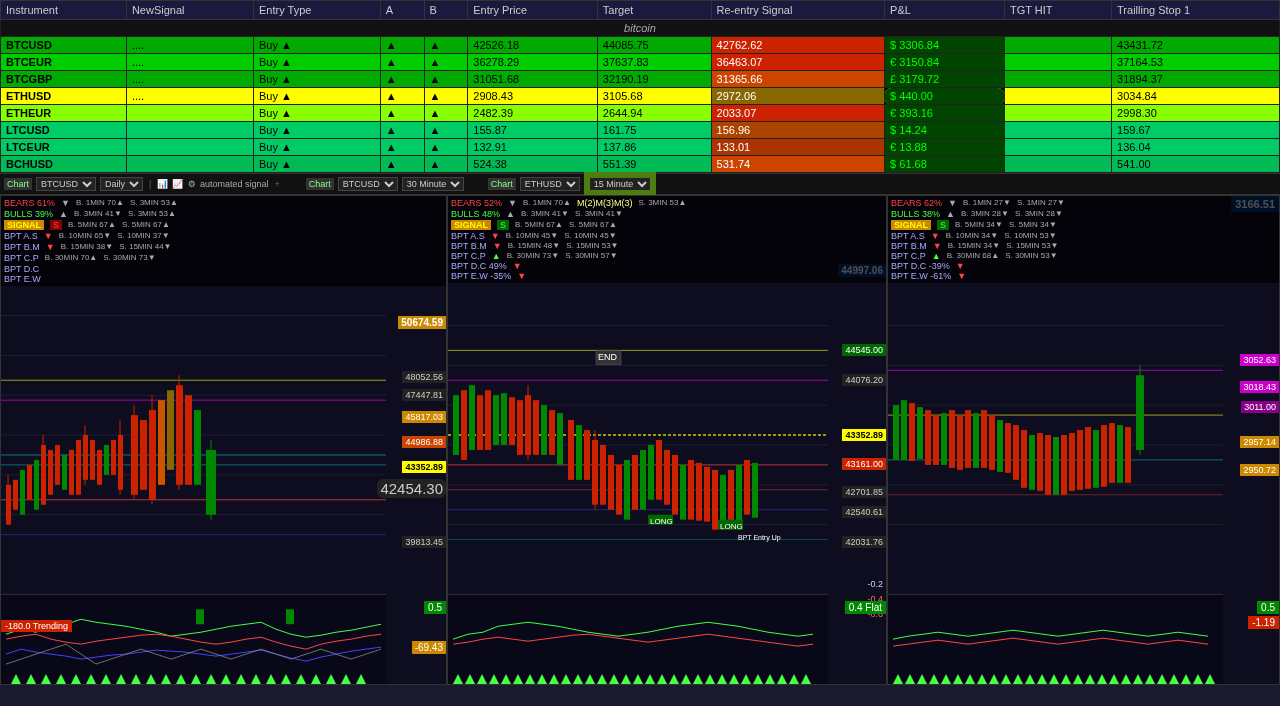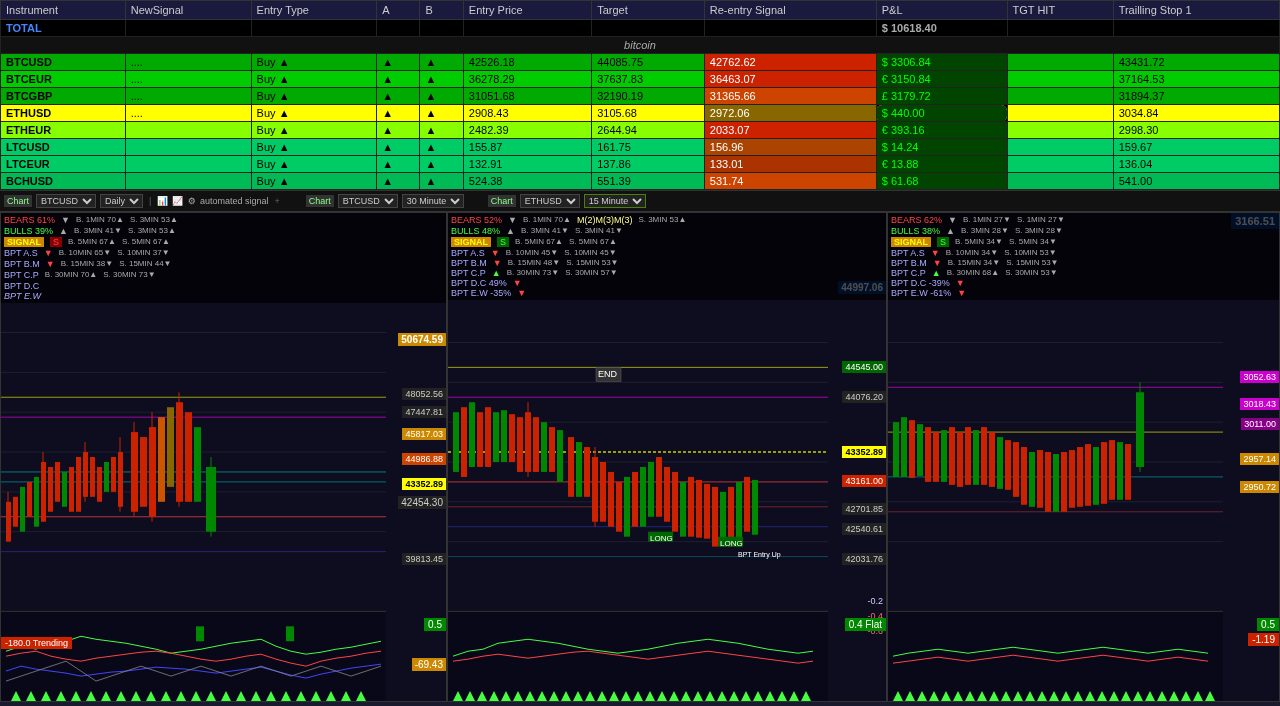--- a/index.html
+++ b/index.html
@@ -46,33 +46,20 @@
         <th>Entry Price</th>
         <th>Target</th>
         <th>Re-entry Signal</th>
         <th>P&amp;L</th>
         <th>TGT HIT</th>
         <th>Trailling Stop 1</th>
       </tr>
     </thead>
     <tbody>
 
-      <tr class="row-total">
-        <td style="color:#4488ff;font-weight:bold;">TOTAL</td>
-        <td></td>
-        <td></td>
-        <td></td>
-        <td></td>
-        <td></td>
-        <td></td>
-        <td></td>
-        <td class="total-pnl">$ 10618.40</td>
-        <td></td>
-        <td></td>
-      </tr>
 
       <tr>
         <td colspan="11" style="text-align:center;background:#111;color:#aaa;font-style:italic;">bitcoin</td>
       </tr>
 
       <tr class="row-btcusd">
         <td style="font-weight:bold;color:#000;">BTCUSD</td>
         <td style="color:#000;">....</td>
         <td style="color:#000;">Buy <span style="color:#000;">▲</span></td>
         <td style="color:#000;">▲</td>
@@ -200,21 +187,21 @@
     <option>BTCUSD</option>
   </select>
   <select style="background:#222;border:1px solid #444;color:#ccc;font-size:9px;">
     <option>30 Minute</option>
   </select>
 
   <span style="background:#333;color:#88ff88;font-size:9px;padding:1px 3px;cursor:pointer;margin-left:20px;">Chart</span>
   <select style="background:#222;border:1px solid #444;color:#ccc;font-size:9px;">
     <option>ETHUSD</option>
   </select>
-  <select style="background:#222;border:1px solid #4d7c0f;color:#ccc;font-size:9px;">
+  <select style="background:#222;border:6px solid #4d7c0f;color:#ccc;font-size:9px;">
     <option>15 Minute</option>
   </select>
 </div>
 
 <div id="charts-section">
 
   <div class="chart-panel chart-panel-left">
     <div style="position:relative;height:100%;background:#0d0d1f;">
 
       <div style="position:absolute;top:0;left:0;right:0;z-index:10;background:rgba(0,0,0,0.7);padding:2px 3px;">
@@ -247,21 +234,21 @@
           <span style="color:#ff4444;">▼</span>
           <span style="color:#aaa;font-size:8px;">B. 15MIN 38▼</span>
           <span style="color:#aaa;font-size:8px;">S. 15MIN 44▼</span>
         </div>
         <div style="display:flex;gap:6px;font-size:9px;margin-bottom:1px;">
           <span style="color:#aaaaff;">BPT C.P</span>
           <span style="color:#aaa;font-size:8px;">B. 30MIN 70▲</span>
           <span style="color:#aaa;font-size:8px;">S. 30MIN 73▼</span>
         </div>
         <div style="font-size:9px;color:#aaaaff;">BPT D.C</div>
-        <div style="font-size:9px;color:#aaaaff;font-style:italic;">BPT E.W</div>
+        <div style="font-size:9px;color:#aaaaff;">BPT E.W</div>
       </div>
 
       <svg style="position:absolute;top:0;left:0;width:385px;height:100%;" viewBox="0 0 385 490" preserveAspectRatio="none">
 
         <rect width="385" height="490" fill="#0d0d1f"></rect>
 
         <line x1="0" y1="120" x2="385" y2="120" stroke="#334" stroke-width="0.5"></line>
         <line x1="0" y1="160" x2="385" y2="160" stroke="#334" stroke-width="0.5"></line>
         <line x1="0" y1="200" x2="385" y2="200" stroke="#334" stroke-width="0.5"></line>
         <line x1="0" y1="240" x2="385" y2="240" stroke="#334" stroke-width="0.5"></line>
@@ -350,21 +337,21 @@
 
         <polyline points="5,470 20,465 35,460 50,455 65,450 80,460 95,470 110,465 125,460 140,455 155,460 170,465 185,460 200,455 215,460 230,465 245,460 260,455 275,460 290,465 305,460 320,455 335,460 350,465 365,460 380,455" fill="none" stroke="#888" stroke-width="0.8"></polyline>
       </svg>
 
       <div style="position:absolute;right:0;top:120px;font-size:10px;font-weight:bold;background:#cc8800;color:#fff;padding:1px 3px;">50674.59</div>
       <div style="position:absolute;right:0;top:175px;font-size:9px;background:#222;color:#ccc;padding:1px 3px;">48052.56</div>
       <div style="position:absolute;right:0;top:193px;font-size:9px;background:#222;color:#ccc;padding:1px 3px;">47447.81</div>
       <div style="position:absolute;right:0;top:215px;font-size:9px;background:#cc8800;color:#fff;padding:1px 3px;">45817.03</div>
       <div style="position:absolute;right:0;top:240px;font-size:9px;background:#cc4400;color:#fff;padding:1px 3px;">44986.88</div>
       <div style="position:absolute;right:0;top:265px;font-size:9px;background:#ffff00;color:#000;padding:1px 3px;font-weight:bold;">43352.89</div>
-      <div style="position:absolute;right:0;top:283px;font-size:10px;background:#222;color:#ccc;padding:1px 3px;">42454.30</div>
+      <div style="position:absolute;right:0;top:283px;font-size:15px;background:#222;color:#ccc;padding:1px 3px;border-radius:6px;">42454.30</div>
       <div style="position:absolute;right:0;top:340px;font-size:9px;background:#222;color:#ccc;padding:1px 3px;">39813.45</div>
 
       <div style="position:absolute;right:0;top:405px;font-size:10px;background:#008800;color:#fff;padding:1px 4px;">0.5</div>
       <div style="position:absolute;bottom:52px;left:0;background:#cc2200;color:#fff;font-size:9px;padding:1px 4px;">-180.0 Trending</div>
       <div style="position:absolute;right:0;bottom:30px;font-size:10px;background:#cc8800;color:#fff;padding:1px 3px;">-69.43</div>
     </div>
   </div>
 
   <div class="chart-panel chart-panel-mid">
     <div style="position:relative;height:100%;background:#0d0d1f;">

